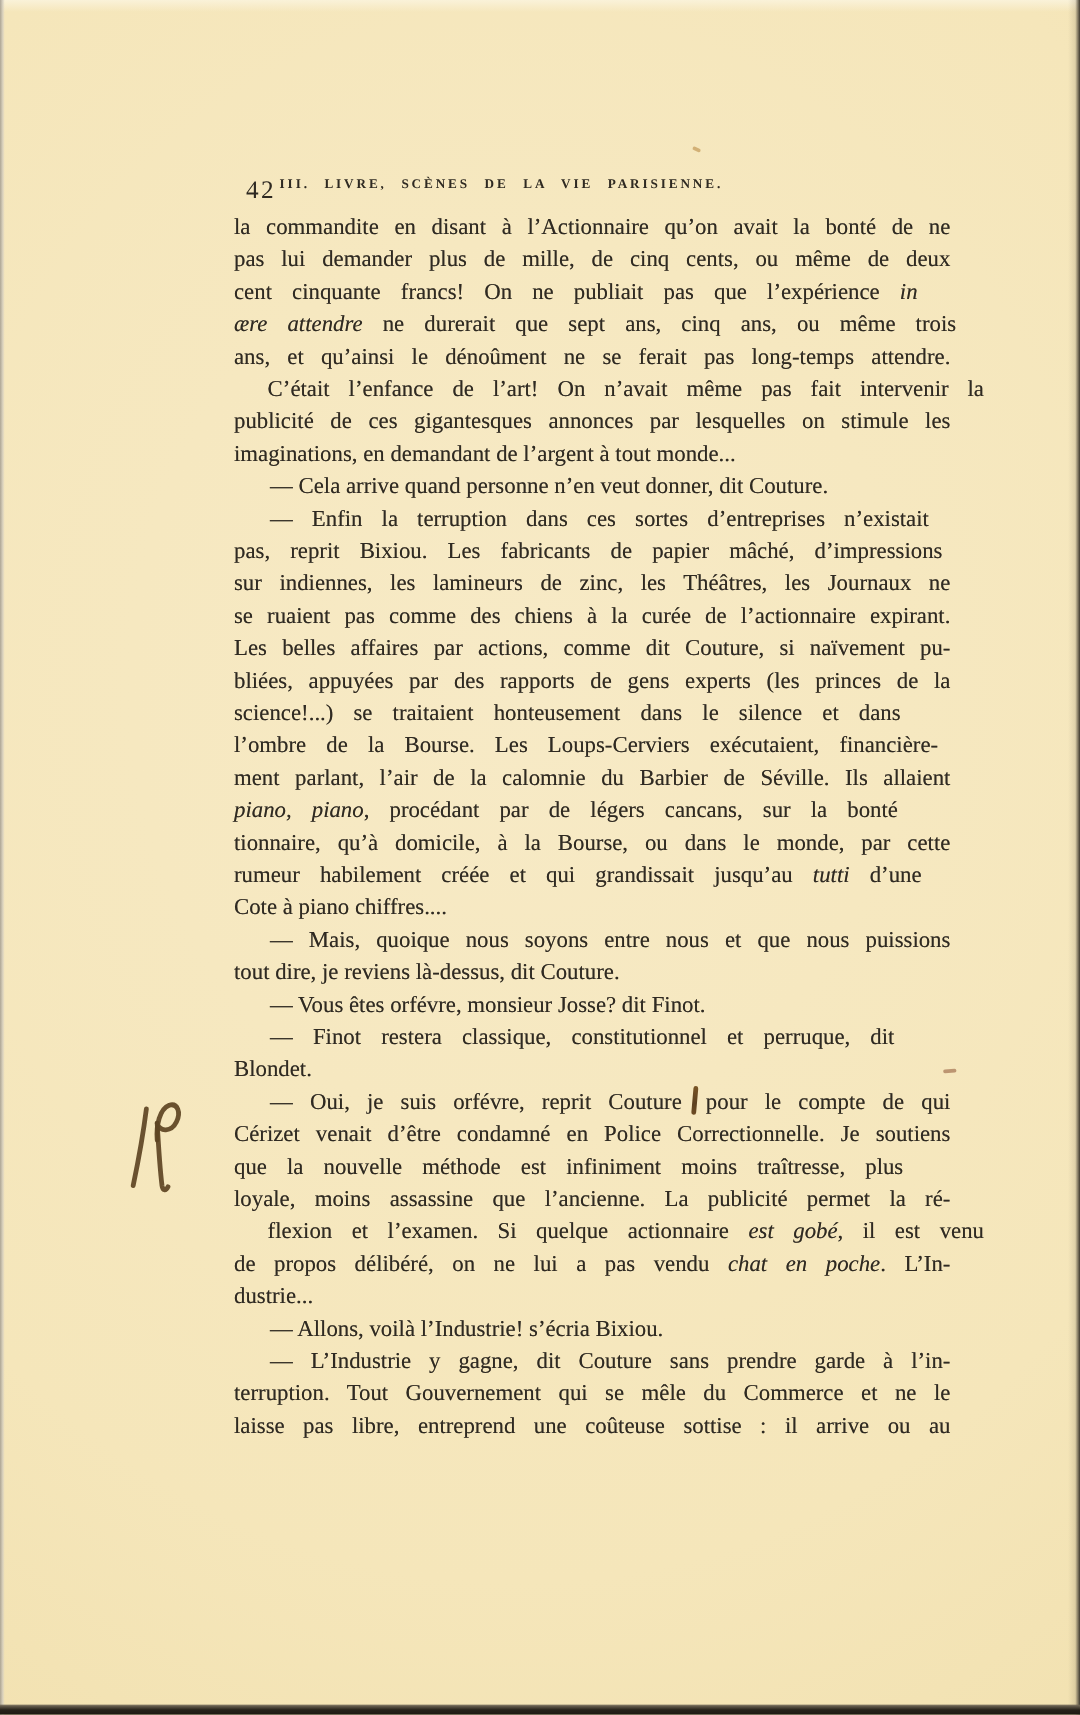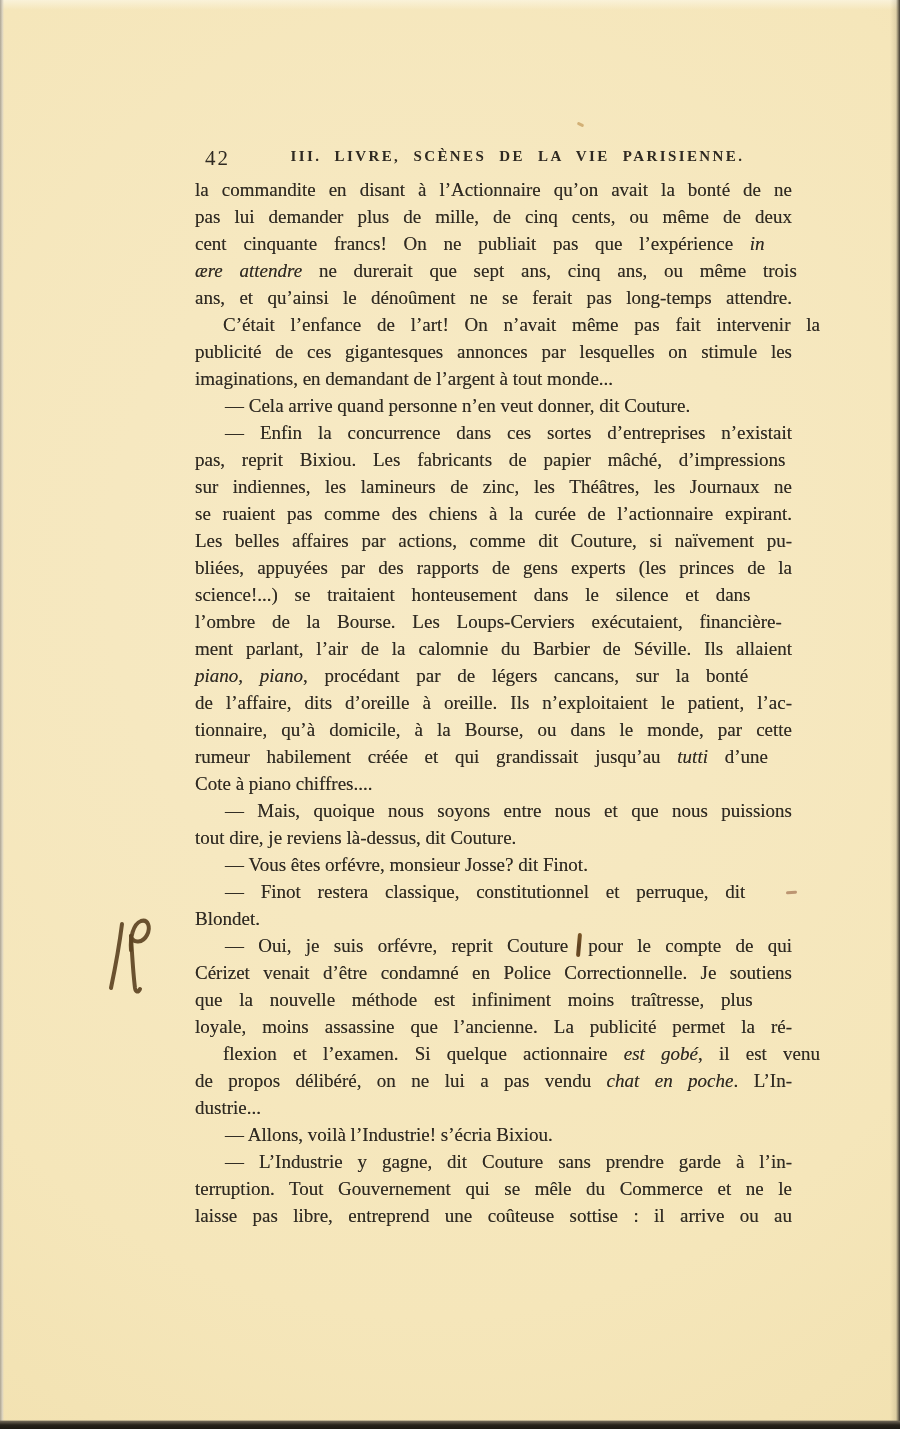--- a/index.html
+++ b/index.html
@@ -15,21 +15,21 @@
     background:linear-gradient(#faf2d9, rgba(250,242,217,0));}
   .edge-bottom{position:absolute;left:0;bottom:0;width:100%;height:9px;
     background:linear-gradient(rgba(80,72,58,0), #6b6252 15%, #27221a 55%, #1c1812 100%);}
   .edge-left{position:absolute;left:0;top:0;width:4px;height:100%;
     background:linear-gradient(90deg,#9b958a,#d6cfc0 60%, rgba(214,207,192,0));opacity:.8;}
   .edge-right{position:absolute;right:0;top:0;width:10px;height:100%;
     background:linear-gradient(90deg, rgba(0,0,0,0) 0%, rgba(90,80,60,.14) 60%, #5e5748 92%, #3c372c 100%);}
   
   .page-header{position:absolute;left:205px;top:145px;width:597px;height:26px;}
   .pagenum{position:absolute;left:0;top:1px;font-size:21px;letter-spacing:2px;}
-  .running-title{display:block;text-align:center;font-size:15px;font-weight:bold;
+  .running-title{display:block;text-align:left;font-size:11px;font-weight:bold;
     letter-spacing:2.4px;word-spacing:7px;padding:3px 0 0 28px;white-space:nowrap;}
   
   .text-block{position:absolute;left:195px;top:176px;width:597px;font-size:19px;text-decoration:underline;}
   .line{height:27px;line-height:27px;}
   .line .ls{display:inline-block;white-space:nowrap;transform-origin:left center;
     text-shadow:0 0 .5px rgba(47,42,34,.55);}
   .line.ind{padding-left:30px;}
   .it{font-style:italic;}
   
   .ink-stroke{display:inline-block;width:4px;height:24px;margin:0 7px 0 9px;
@@ -61,31 +61,30 @@
   <div class="text-block">
       <div class="line"><span class="ls" style="word-spacing: 8.27557px;"><span>la commandite en disant à l’Actionnaire qu’on avait la bonté de ne</span></span></div>
       <div class="line"><span class="ls" style="word-spacing: 9.29818px;"><span>pas lui demander plus de mille, de cinq cents, ou même de deux</span></span></div>
       <div class="line"><span class="ls" style="word-spacing: 12px;"><span>cent cinquante francs! On ne publiait pas que l’expérience </span><span class="it">in</span></span></div>
       <div class="line"><span class="ls" style="word-spacing: 12px;"><span class="it">ære attendre</span><span> ne durerait que sept ans, cinq ans, ou même trois</span></span></div>
       <div class="line"><span class="ls" style="word-spacing: 9.57656px;"><span>ans, et qu’ainsi le dénoûment ne se ferait pas long-temps attendre.</span></span></div>
       <div class="line"><span class="ls" style="word-spacing: 11.0609px; margin-left: 28px;"><span>C’était l’enfance de l’art! On n’avait même pas fait intervenir la</span></span></div>
       <div class="line"><span class="ls" style="word-spacing: 9.05556px;"><span>publicité de ces gigantesques annonces par lesquelles on stimule les</span></span></div>
       <div class="line"><span class="ls"><span>imaginations, en demandant de l’argent à tout monde...</span></span></div>
       <div class="line ind"><span class="ls"><span>— Cela arrive quand personne n’en veut donner, dit Couture.</span></span></div>
-      <div class="line ind"><span class="ls" style="word-spacing: 11.125px;"><span>— Enfin la concurrence dans ces sortes d’entreprises n’existait</span></span></div>
+      <div class="line ind"><span class="ls" style="word-spacing: 11.125px;"><span>— Enfin la terruption dans ces sortes d’entreprises n’existait</span></span></div>
       <div class="line"><span class="ls" style="word-spacing: 12px;"><span>pas, reprit Bixiou. Les fabricants de papier mâché, d’impressions</span></span></div>
       <div class="line"><span class="ls" style="word-spacing: 9.87344px;"><span>sur indiennes, les lamineurs de zinc, les Théâtres, les Journaux ne</span></span></div>
       <div class="line"><span class="ls" style="word-spacing: 6.9858px;"><span>se ruaient pas comme des chiens à la curée de l’actionnaire expirant.</span></span></div>
       <div class="line"><span class="ls" style="word-spacing: 7.92188px;"><span>Les belles affaires par actions, comme dit Couture, si naïvement pu-</span></span></div>
       <div class="line"><span class="ls" style="word-spacing: 8.32386px;"><span>bliées, appuyées par des rapports de gens experts (les princes de la</span></span></div>
       <div class="line"><span class="ls" style="word-spacing: 12px;"><span>science!...) se traitaient honteusement dans le silence et dans</span></span></div>
       <div class="line"><span class="ls" style="word-spacing: 12px;"><span>l’ombre de la Bourse. Les Loups-Cerviers exécutaient, financière-</span></span></div>
       <div class="line"><span class="ls" style="word-spacing: 8.1804px;"><span>ment parlant, l’air de la calomnie du Barbier de Séville. Ils allaient</span></span></div>
       <div class="line"><span class="ls" style="word-spacing: 12px;"><span class="it">piano, piano</span><span>, procédant par de légers cancans, sur la bonté</span></span></div>
-      <div class="line"><span class="ls" style="word-spacing: 8.29844px;"><span>de l’affaire, dits d’oreille à oreille. Ils n’exploitaient le patient, l’ac-</span></span></div>
       <div class="line"><span class="ls" style="word-spacing: 9.32955px;"><span>tionnaire, qu’à domicile, à la Bourse, ou dans le monde, par cette</span></span></div>
       <div class="line"><span class="ls" style="word-spacing: 12px;"><span>rumeur habilement créée et qui grandissait jusqu’au </span><span class="it">tutti</span><span> d’une</span></span></div>
       <div class="line"><span class="ls"><span>Cote à piano chiffres....</span></span></div>
       <div class="line ind"><span class="ls" style="word-spacing: 8.62031px;"><span>— Mais, quoique nous soyons entre nous et que nous puissions</span></span></div>
       <div class="line"><span class="ls"><span>tout dire, je reviens là-dessus, dit Couture.</span></span></div>
       <div class="line ind"><span class="ls"><span>— Vous êtes orfévre, monsieur Josse? dit Finot.</span></span></div>
       <div class="line ind"><span class="ls" style="word-spacing: 12px;"><span>— Finot restera classique, constitutionnel et perruque, dit</span></span></div>
       <div class="line"><span class="ls"><span>Blondet.</span></span></div>
       <div class="line ind"><span class="ls" style="word-spacing: 9.53281px;"><span>— Oui, je suis orfévre, reprit Couture</span><span class="ink-stroke"></span><span>pour le compte de qui</span></span></div>
       <div class="line"><span class="ls" style="word-spacing: 8.60938px;"><span>Cérizet venait d’être condamné en Police Correctionnelle. Je soutiens</span></span></div>

